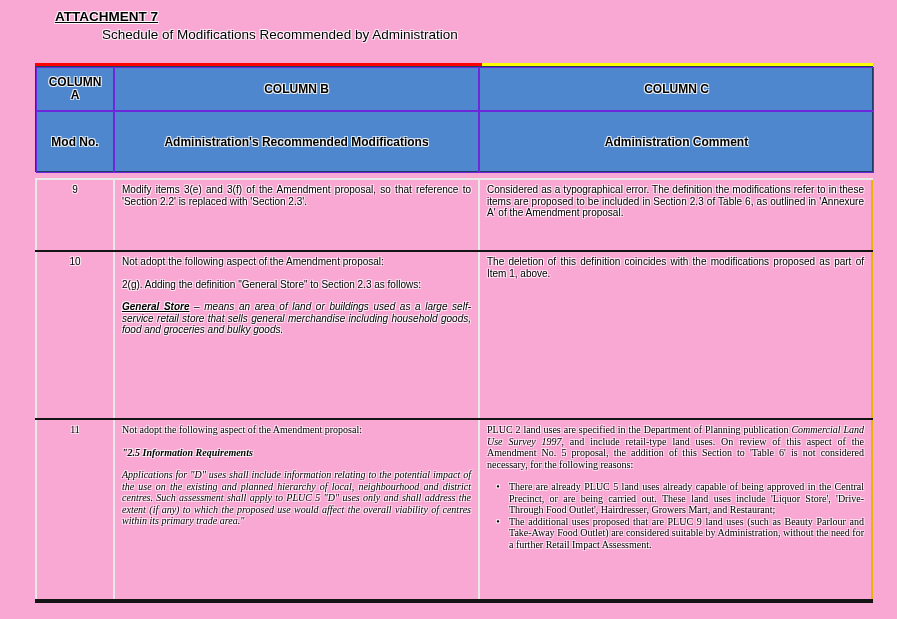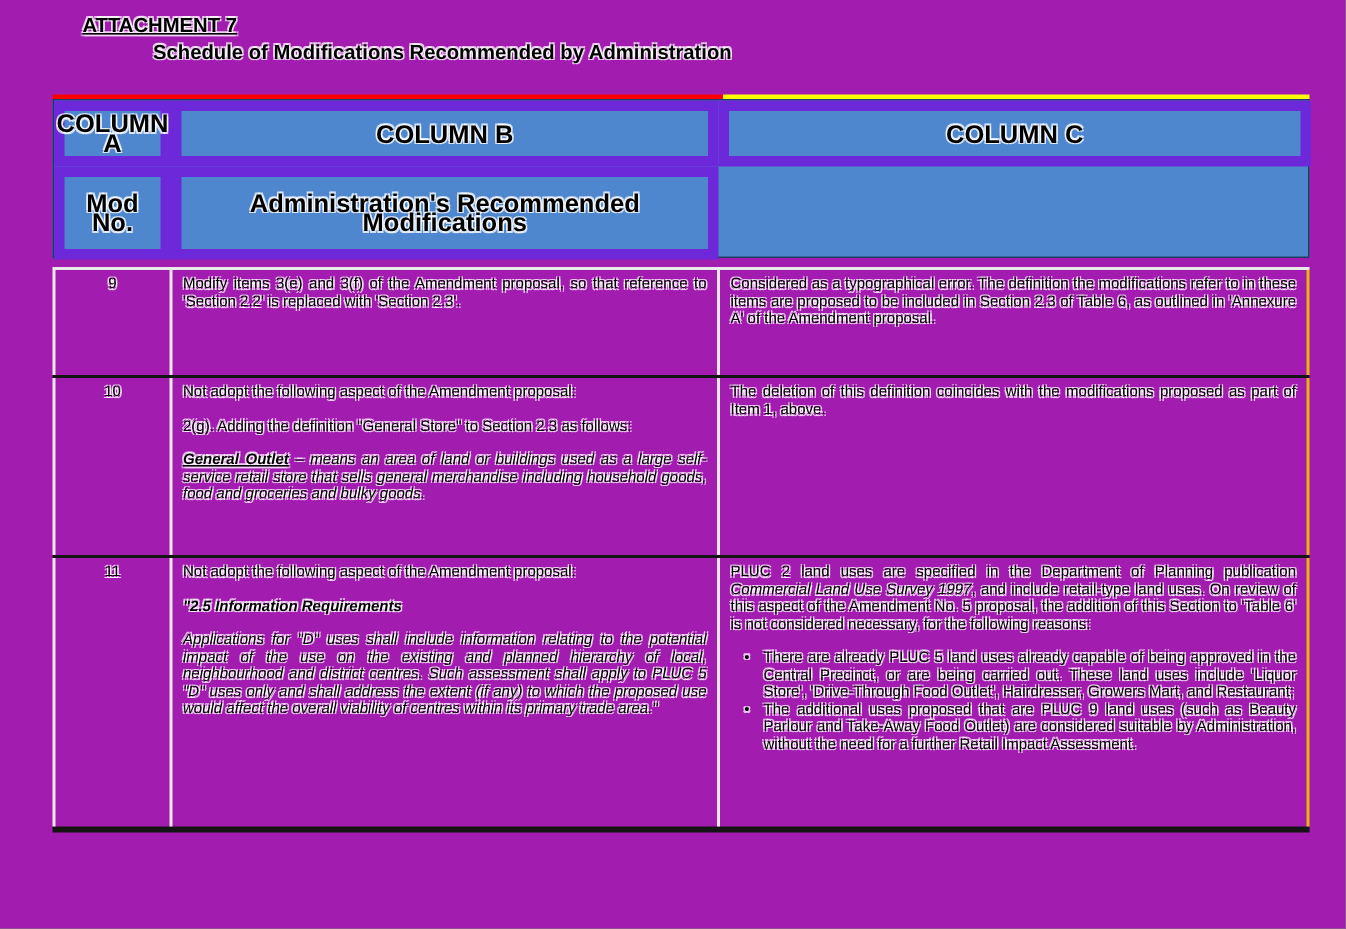--- a/index.html
+++ b/index.html
@@ -6,84 +6,84 @@
     margin: 0;
     padding: 0;
     background: #7f7f7f;
     font-family: "Liberation Sans", sans-serif;
     color: #000;
   }
   .page {
     position: relative;
     width: 897px;
     height: 619px;
-    background: #a21caf;
+    background: #f9a8d4;
     overflow: hidden;
     
     text-shadow: -1px -1px 0 rgba(255,255,255,.75), 1px -1px 0 rgba(255,255,255,.75),
                  -1px 1px 0 rgba(255,255,255,.75), 1px 1px 0 rgba(255,255,255,.75);
   }
 
   
   .doc-header {
     position: absolute;
     left: 55px;
     top: 8px;
     font-size: 13.5px;
     line-height: 18px;
     font-weight: bold;
     white-space: nowrap;
   }
   .doc-header .t1 { text-decoration: underline; }
-  .doc-header .t3 { font-weight: bold; padding-left: 47px; }
+  .doc-header .t3 { font-weight: normal; padding-left: 47px; }
 
   
   .topline { position: absolute; left: 35px; top: 63px; width: 838px; height: 3px; display: flex; }
   .topline .seg-red    { width: 447px; background: #ff0000; }
   .topline .seg-yellow { width: 391px; background: #ffff00; }
 
   
   .thead {
     position: absolute;
     left: 35px; top: 66px;
     width: 838px; height: 106px;
     display: grid;
     grid-template-columns: 78px 365px 395px;
     grid-template-rows: 44px 62px;
     background: #4e87ce;
     border: 1px solid #1d3c61;
     box-sizing: border-box;
   }
   .hcell {
-    border: 7px solid #6d28d9;
+    border: 1px solid #6d28d9;
     box-sizing: border-box;
     display: flex;
     align-items: center;
     justify-content: center;
     text-align: center;
     font-weight: bold;
-    font-size: 17px;
+    font-size: 12px;
     line-height: 13px;
     padding: 2px 8px;
   }
 
   
   .tbody {
     position: absolute;
     left: 35px; top: 178px;
     width: 838px;
     border-top: 2px solid #e9e9e9;
     border-bottom: 4px solid #141414;
     box-sizing: content-box;
   }
   .trow { display: flex; box-sizing: border-box; }
   .trow + .trow { border-top: 2px solid #141414; }
   .r9  { height: 70px; }
-  .r10 { height: 120px; }
-  .r11 { height: 181px; }
+  .r10 { height: 168px; }
+  .r11 { height: 181px; font-family: Liberation Serif, serif; }
   .cell {
     box-sizing: border-box;
     border-left: 2px solid #e9e9e9;
     padding: 4px 7px 3px 7px;
     font-size: 10px;
     line-height: 11.5px;
     overflow: hidden;
   }
   .cell.last { border-right: 2px solid #eab308; }
   .ca { width: 78px;  text-align: center; }
@@ -113,40 +113,41 @@
     <div class="seg-red"></div>
     <div class="seg-yellow"></div>
   </div>
 
   <div class="thead">
     <div class="hcell">COLUMN A</div>
     <div class="hcell">COLUMN B</div>
     <div class="hcell">COLUMN C</div>
     <div class="hcell">Mod No.</div>
     <div class="hcell">Administration's Recommended Modifications</div>
+    <div class="hcell">Administration Comment</div>
   </div>
 
   <div class="tbody">
 
     <div class="trow r9">
       <div class="cell ca">9</div>
       <div class="cell cb">
         <p>Modify items 3(e) and 3(f) of the Amendment proposal, so that reference to 'Section 2.2' is replaced with 'Section 2.3'.</p>
       </div>
       <div class="cell cc last">
         <p>Considered as a typographical error. The definition the modifications refer to in these items are proposed to be included in Section 2.3 of Table 6, as outlined in 'Annexure A' of the Amendment proposal.</p>
       </div>
     </div>
 
     <div class="trow r10">
       <div class="cell ca">10</div>
       <div class="cell cb">
         <p>Not adopt the following aspect of the Amendment proposal:</p>
         <p>2(g). Adding the definition "General Store" to Section 2.3 as follows:</p>
-        <p><span class="bi u">General Outlet</span><span class="i"> – means an area of land or buildings used as a large self-service retail store that sells general merchandise including household goods, food and groceries and bulky goods.</span></p>
+        <p><span class="bi u">General Store</span><span class="i"> – means an area of land or buildings used as a large self-service retail store that sells general merchandise including household goods, food and groceries and bulky goods.</span></p>
       </div>
       <div class="cell cc last">
         <p>The deletion of this definition coincides with the modifications proposed as part of Item 1, above.</p>
       </div>
     </div>
 
     <div class="trow r11">
       <div class="cell ca">11</div>
       <div class="cell cb">
         <p>Not adopt the following aspect of the Amendment proposal:</p>

